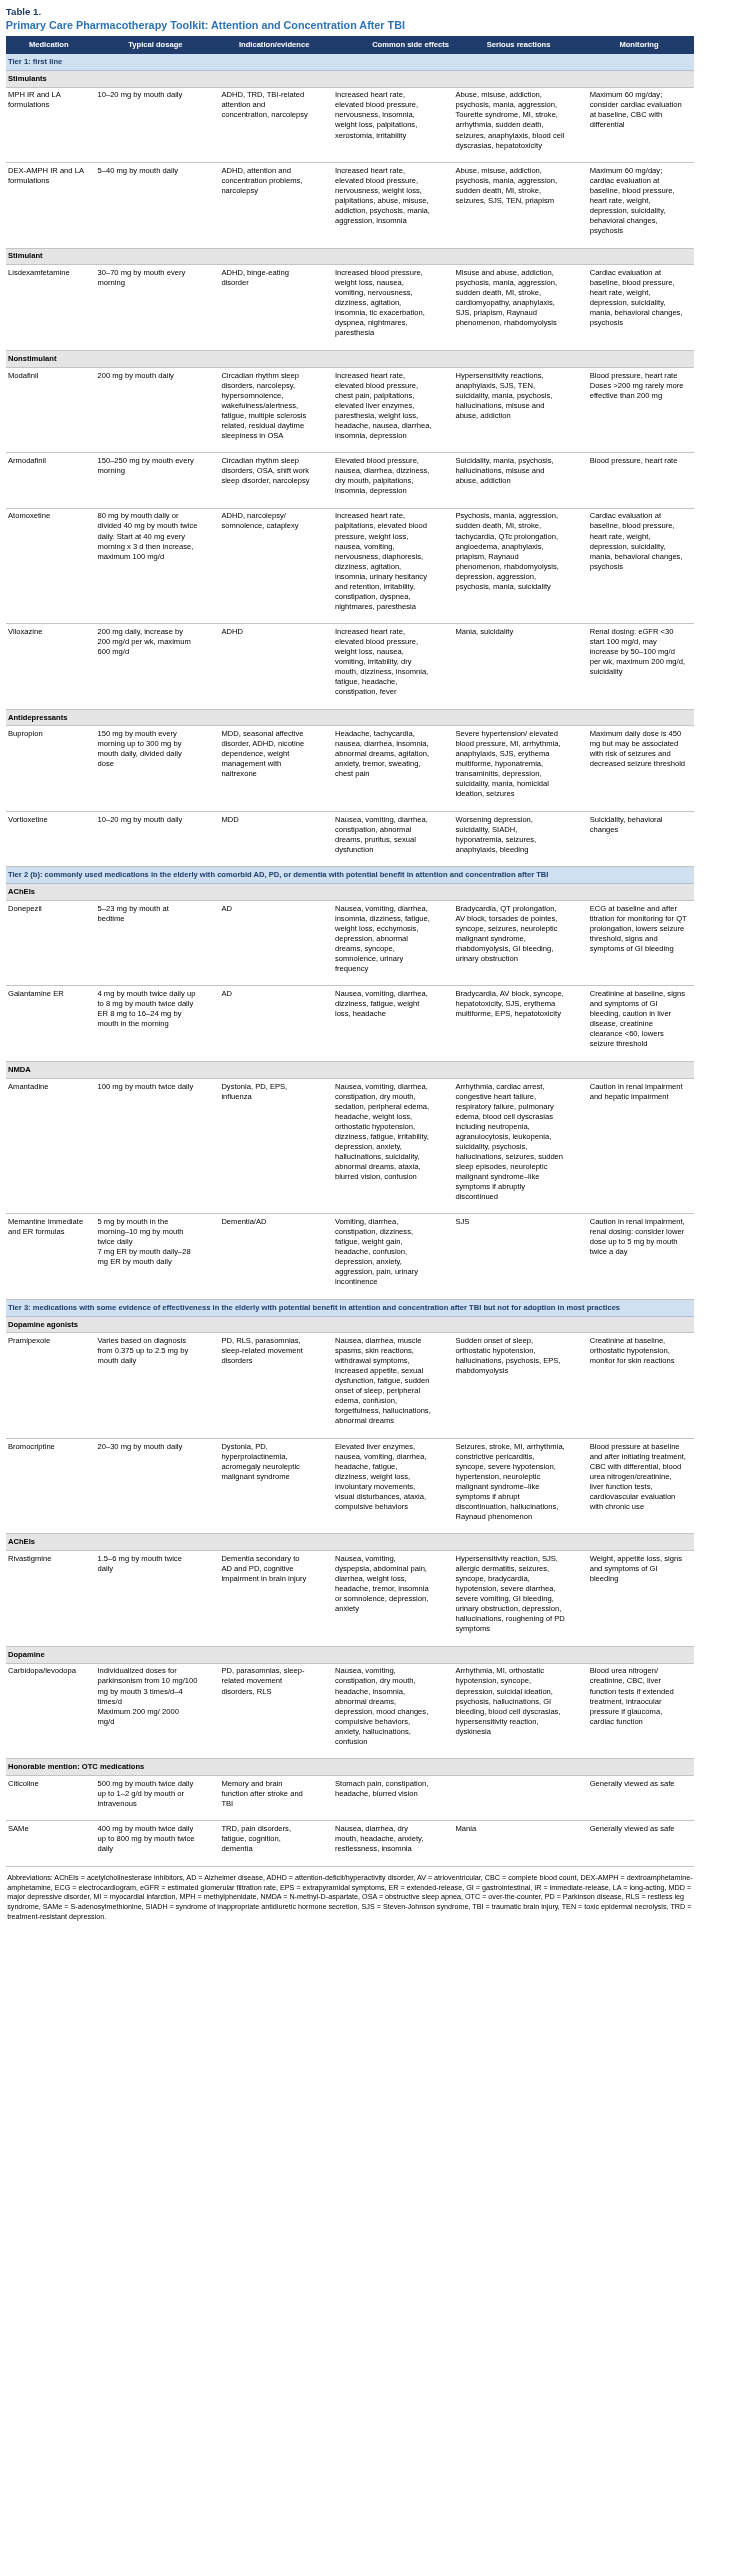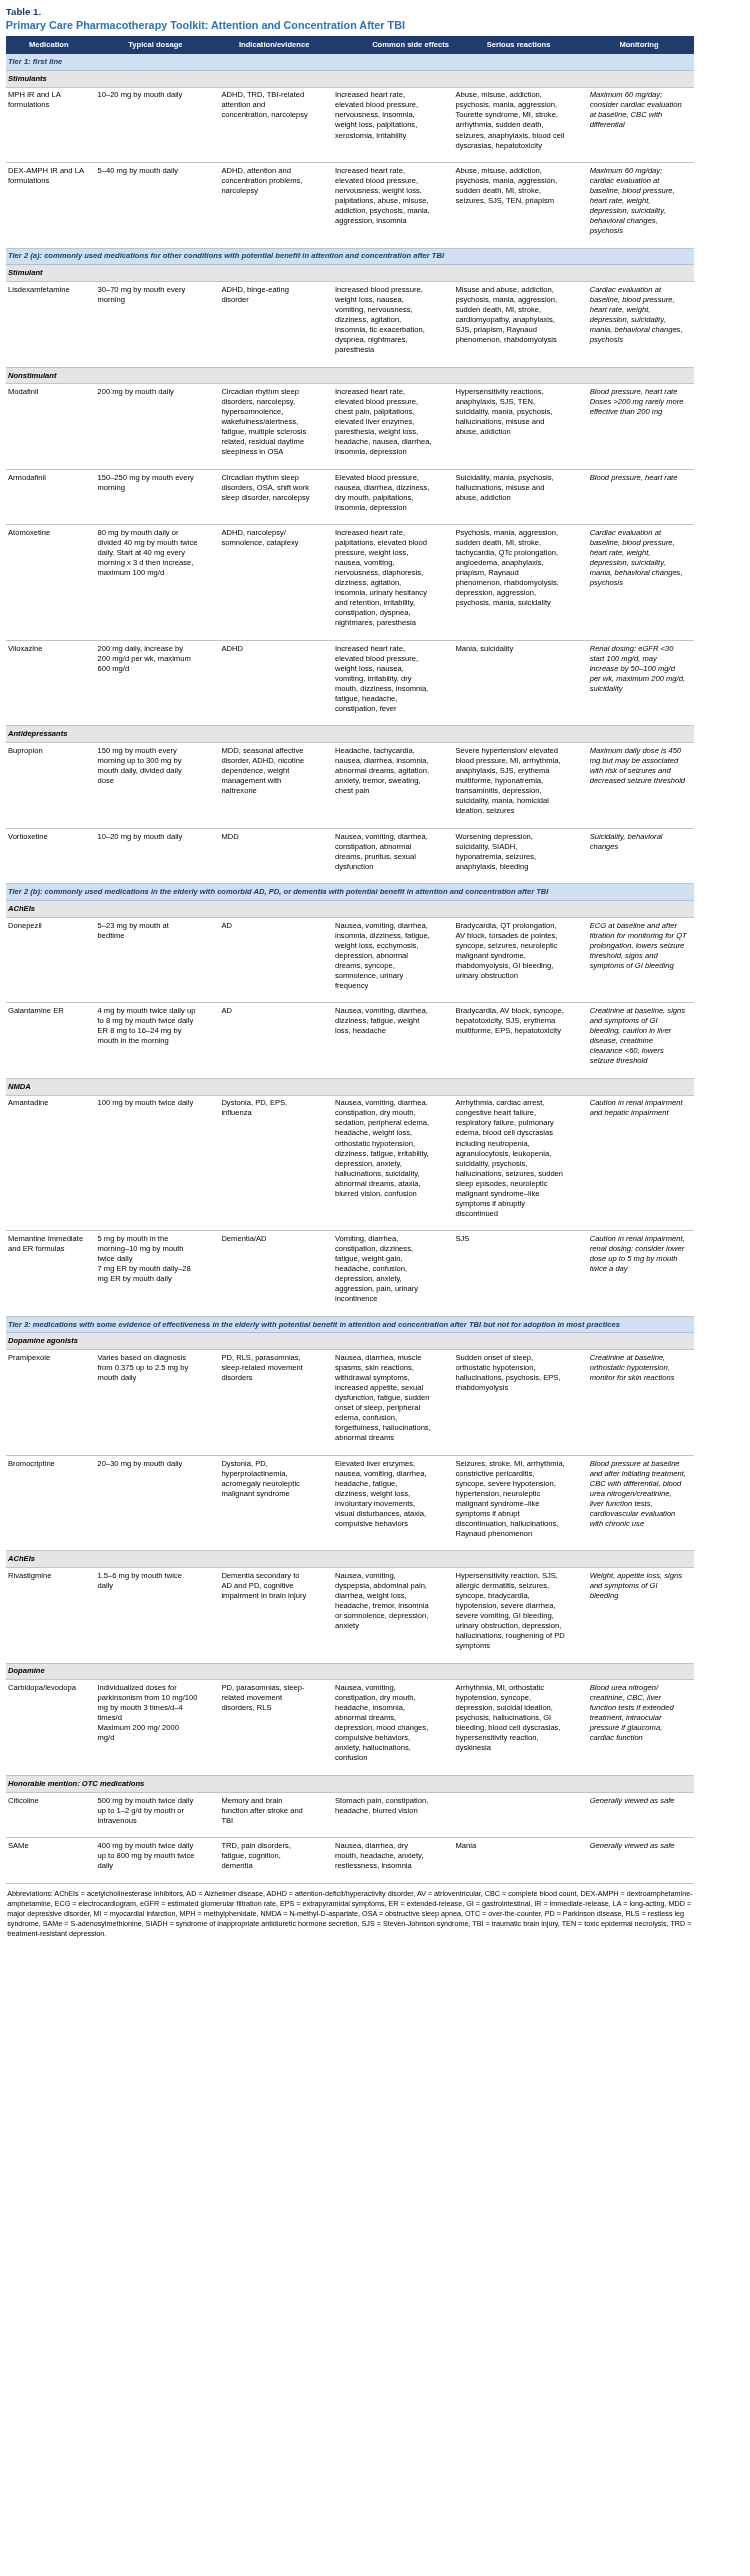--- a/index.html
+++ b/index.html
@@ -38,21 +38,21 @@
 
   tbody td {
     font-size: 7.6px;
     line-height: 1.32;
     vertical-align: top;
     padding: 2.9px 21.6px 11.5px 2.2px;
     border-bottom: 0.7px solid #c3c3c3;
     white-space: pre-line;
     word-wrap: break-word;
   }
-  tbody td:last-child { padding-right: 7.2px; font-style: italic; }
+  tbody td:last-child { padding-right: 7.2px; }
   tbody td.med { font-weight: normal; padding-right: 10px; }
 
   tr.tier td {
     background: #cfe0f1;
     color: #1f3c6d;
     font-weight: bold;
     padding: 2.9px 4.3px 2.9px 2.2px;
     border-bottom: 0.7px solid #aebfd4;
     white-space: normal;
   }
@@ -117,23 +117,20 @@
           <td>Maximum 60 mg/day; consider cardiac evaluation at baseline, CBC with differential</td>
         </tr>
         <tr>
           <td class="med">DEX-AMPH IR and LA formulations</td>
           <td>5–40 mg by mouth daily</td>
           <td>ADHD, attention and concentration problems, narcolepsy</td>
           <td>Increased heart rate, elevated blood pressure, nervousness, weight loss, palpitations, abuse, misuse, addiction, psychosis, mania, aggression, insomnia</td>
           <td>Abuse, misuse, addiction, psychosis, mania, aggression, sudden death, MI, stroke, seizures, SJS, TEN, priapism</td>
           <td>Maximum 60 mg/day; cardiac evaluation at baseline, blood pressure, heart rate, weight, depression, suicidality, behavioral changes, psychosis</td>
         </tr>
-        <tr class="tier">
-          <td colspan="6">Tier 2 (a): commonly used medications for other conditions with potential benefit in attention and concentration after TBI</td>
-        </tr>
         <tr class="subsection">
           <td colspan="6">Stimulant</td>
         </tr>
         <tr>
           <td class="med">Lisdexamfetamine</td>
           <td>30–70 mg by mouth every morning</td>
           <td>ADHD, binge-eating disorder</td>
           <td>Increased blood pressure, weight loss, nausea, vomiting, nervousness, dizziness, agitation, insomnia, tic exacerbation, dyspnea, nightmares, paresthesia</td>
           <td>Misuse and abuse, addiction, psychosis, mania, aggression, sudden death, MI, stroke, cardiomyopathy, anaphylaxis, SJS, priapism, Raynaud phenomenon, rhabdomyolysis</td>
           <td>Cardiac evaluation at baseline, blood pressure, heart rate, weight, depression, suicidality, mania, behavioral changes, psychosis</td>

